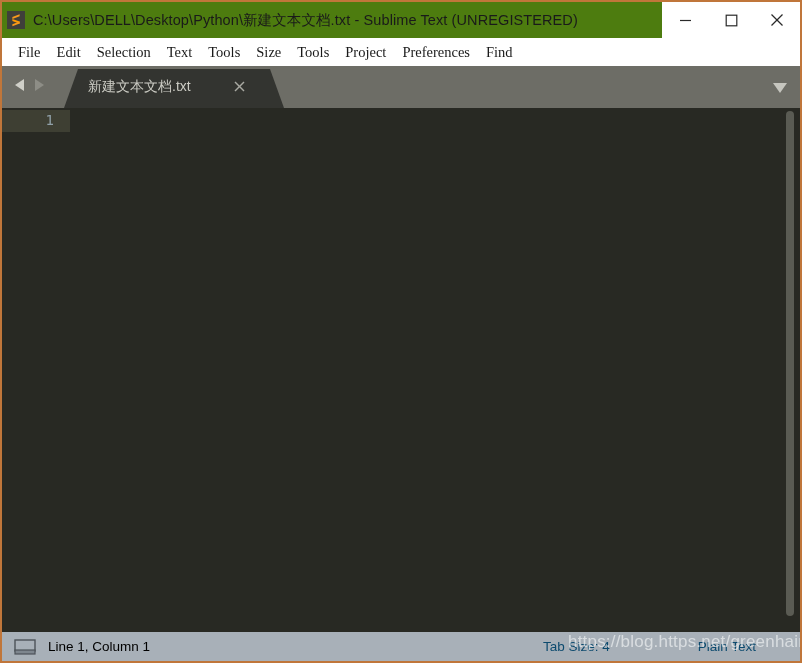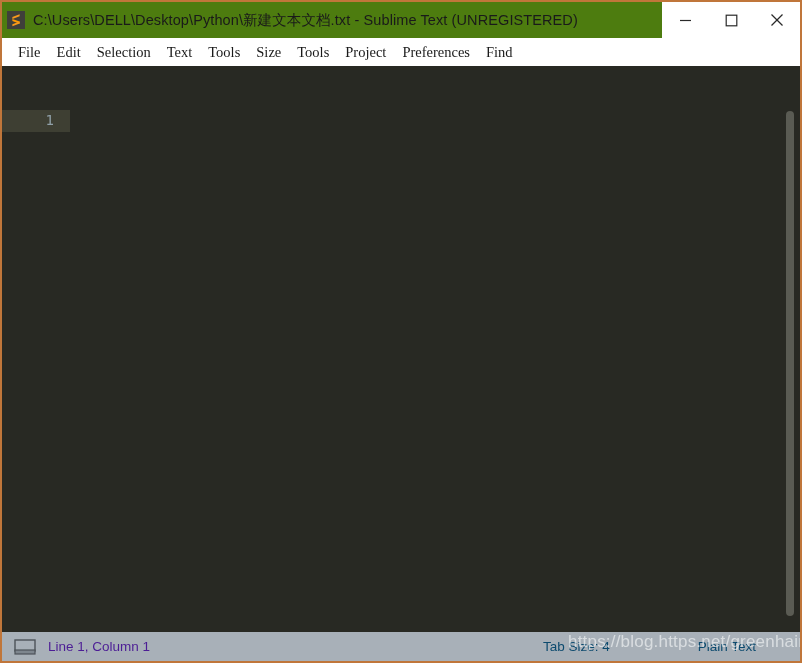--- a/index.html
+++ b/index.html
@@ -209,21 +209,21 @@
   .status-icon {
     margin-left: 12px;
     margin-right: 12px;
     width: 22px;
     height: 16px;
     flex: 0 0 auto;
     display: block;
   }
   .status-left-text {
     font-size: 13.5px;
-    color: #4c1d95;
+    color: #000000;
     white-space: nowrap;
     font-family: "Liberation Sans", sans-serif;
   }
   .status-right {
     position: absolute;
     right: 0;
     top: 0;
     height: 29px;
     display: flex;
     align-items: center;
@@ -292,20 +292,49 @@
     <div class="menu-item">Selection</div>
     <div class="menu-item">Text</div>
     <div class="menu-item">Tools</div>
     <div class="menu-item">Size</div>
     <div class="menu-item">Tools</div>
     <div class="menu-item">Project</div>
     <div class="menu-item">Preferences</div>
     <div class="menu-item">Find</div>
   </div>
 
+  <div class="tabbar">
+    <div class="navarrows">
+      <span>
+        <svg width="12" height="14" viewBox="0 0 12 14" xmlns="http://www.w3.org/2000/svg" aria-hidden="true">
+          <polygon points="10,1 10,13 1,7" fill="#cfcfc8"></polygon>
+        </svg>
+      </span>
+      <span>
+        <svg width="12" height="14" viewBox="0 0 12 14" xmlns="http://www.w3.org/2000/svg" aria-hidden="true">
+          <polygon points="2,1 2,13 11,7" fill="#8d8d86"></polygon>
+        </svg>
+      </span>
+    </div>
+
+    <div class="tab-shape"></div>
+    <div class="tab-label">新建文本文档.txt</div>
+    <div class="tab-close">
+      <svg width="11" height="11" viewBox="0 0 11 11" xmlns="http://www.w3.org/2000/svg" aria-hidden="true">
+        <line x1="1" y1="1" x2="10" y2="10" stroke="#a9a9a2" stroke-width="1.4"></line>
+        <line x1="10" y1="1" x2="1" y2="10" stroke="#a9a9a2" stroke-width="1.4"></line>
+      </svg>
+    </div>
+
+    <div class="tabs-menu">
+      <svg width="16" height="12" viewBox="0 0 16 12" xmlns="http://www.w3.org/2000/svg" aria-hidden="true">
+        <polygon points="1,1 15,1 8,11" fill="#c6c6bf"></polygon>
+      </svg>
+    </div>
+  </div>
 
   <div class="editor">
     <div class="gutter-highlight"></div>
     <div class="line-number">1</div>
     <div class="caret"></div>
     <div class="scrollbar-track">
       <div class="scrollbar-thumb"></div>
     </div>
   </div>
 

